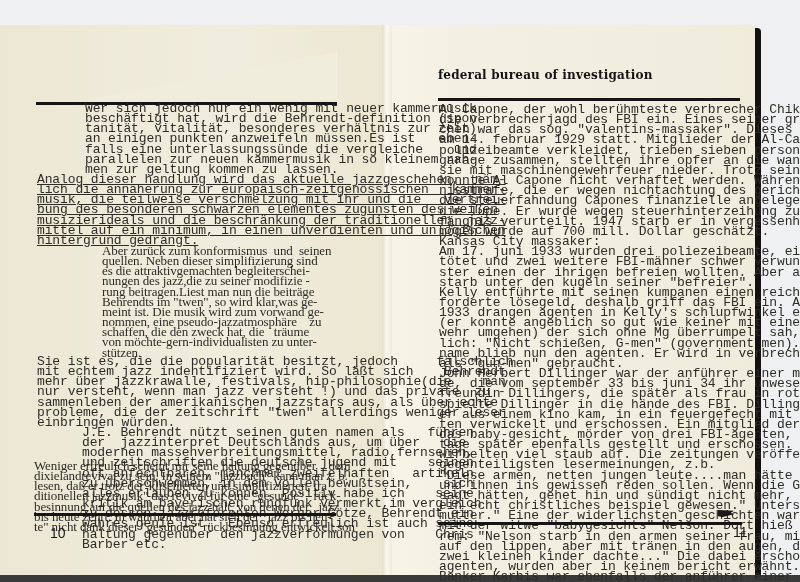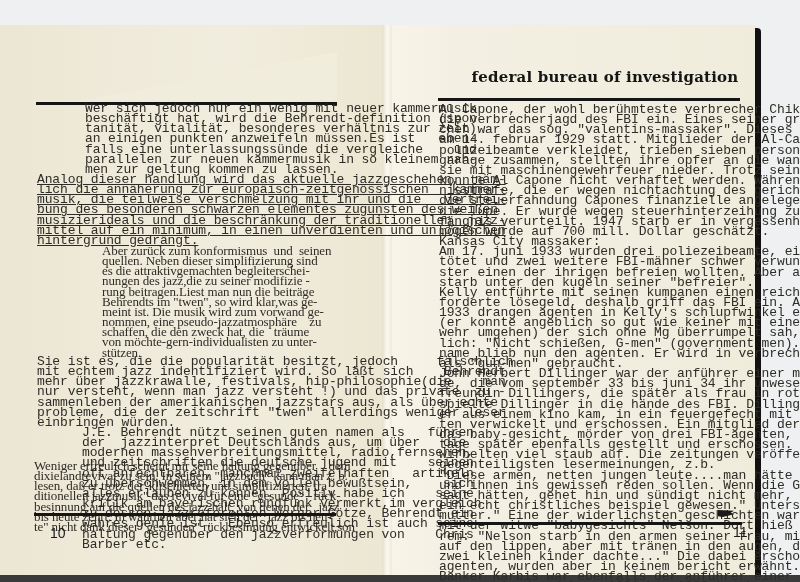--- a/index.html
+++ b/index.html
@@ -29,22 +29,22 @@
     background-image: radial-gradient(#222 45%, transparent 50%);
     background-size: 2px 2px;
   }
   .rule { position: absolute; height: 3px; background: #151515; }
   .rule.left-top { left: 36px; top: 77px; width: 301px; }
   .rule.left-bottom { left: 34px; top: 488px; width: 302px; }
   .rule.right-top { left: 438px; top: 73px; width: 302px; }
   .rule.right-bottom { left: 438px; top: 497px; width: 304px; }
 
   .header-title {
-    position: absolute; left: 454px; top: 43px; width: 302px; text-align: center;
-    font-family: "DejaVu Serif", serif; font-weight: bold; font-size: 15px; color: #151515;
+    position: absolute; left: 438px; top: 43px; width: 302px; 
+    font-family: "DejaVu Serif", serif; font-weight: bold; font-size: 12px; color: #151515;
     letter-spacing: 0.2px;
   }
   .text {
     position: absolute; font-size: 13px; line-height: 10.15px; white-space: pre;
     color: #2e2c27; letter-spacing: -0.12px;
   }
   .page-num {
     position: absolute; font-family: "Liberation Sans", sans-serif; font-size: 14px; color: #1a1a1a;
   }
   .fist-icon { position: absolute; left: 718px; top: 485px; width: 16px; height: 7px; background: #1a1a1a; clip-path: polygon(0 0, 100% 10%, 80% 40%, 100% 60%, 30% 100%, 0 90%); }

